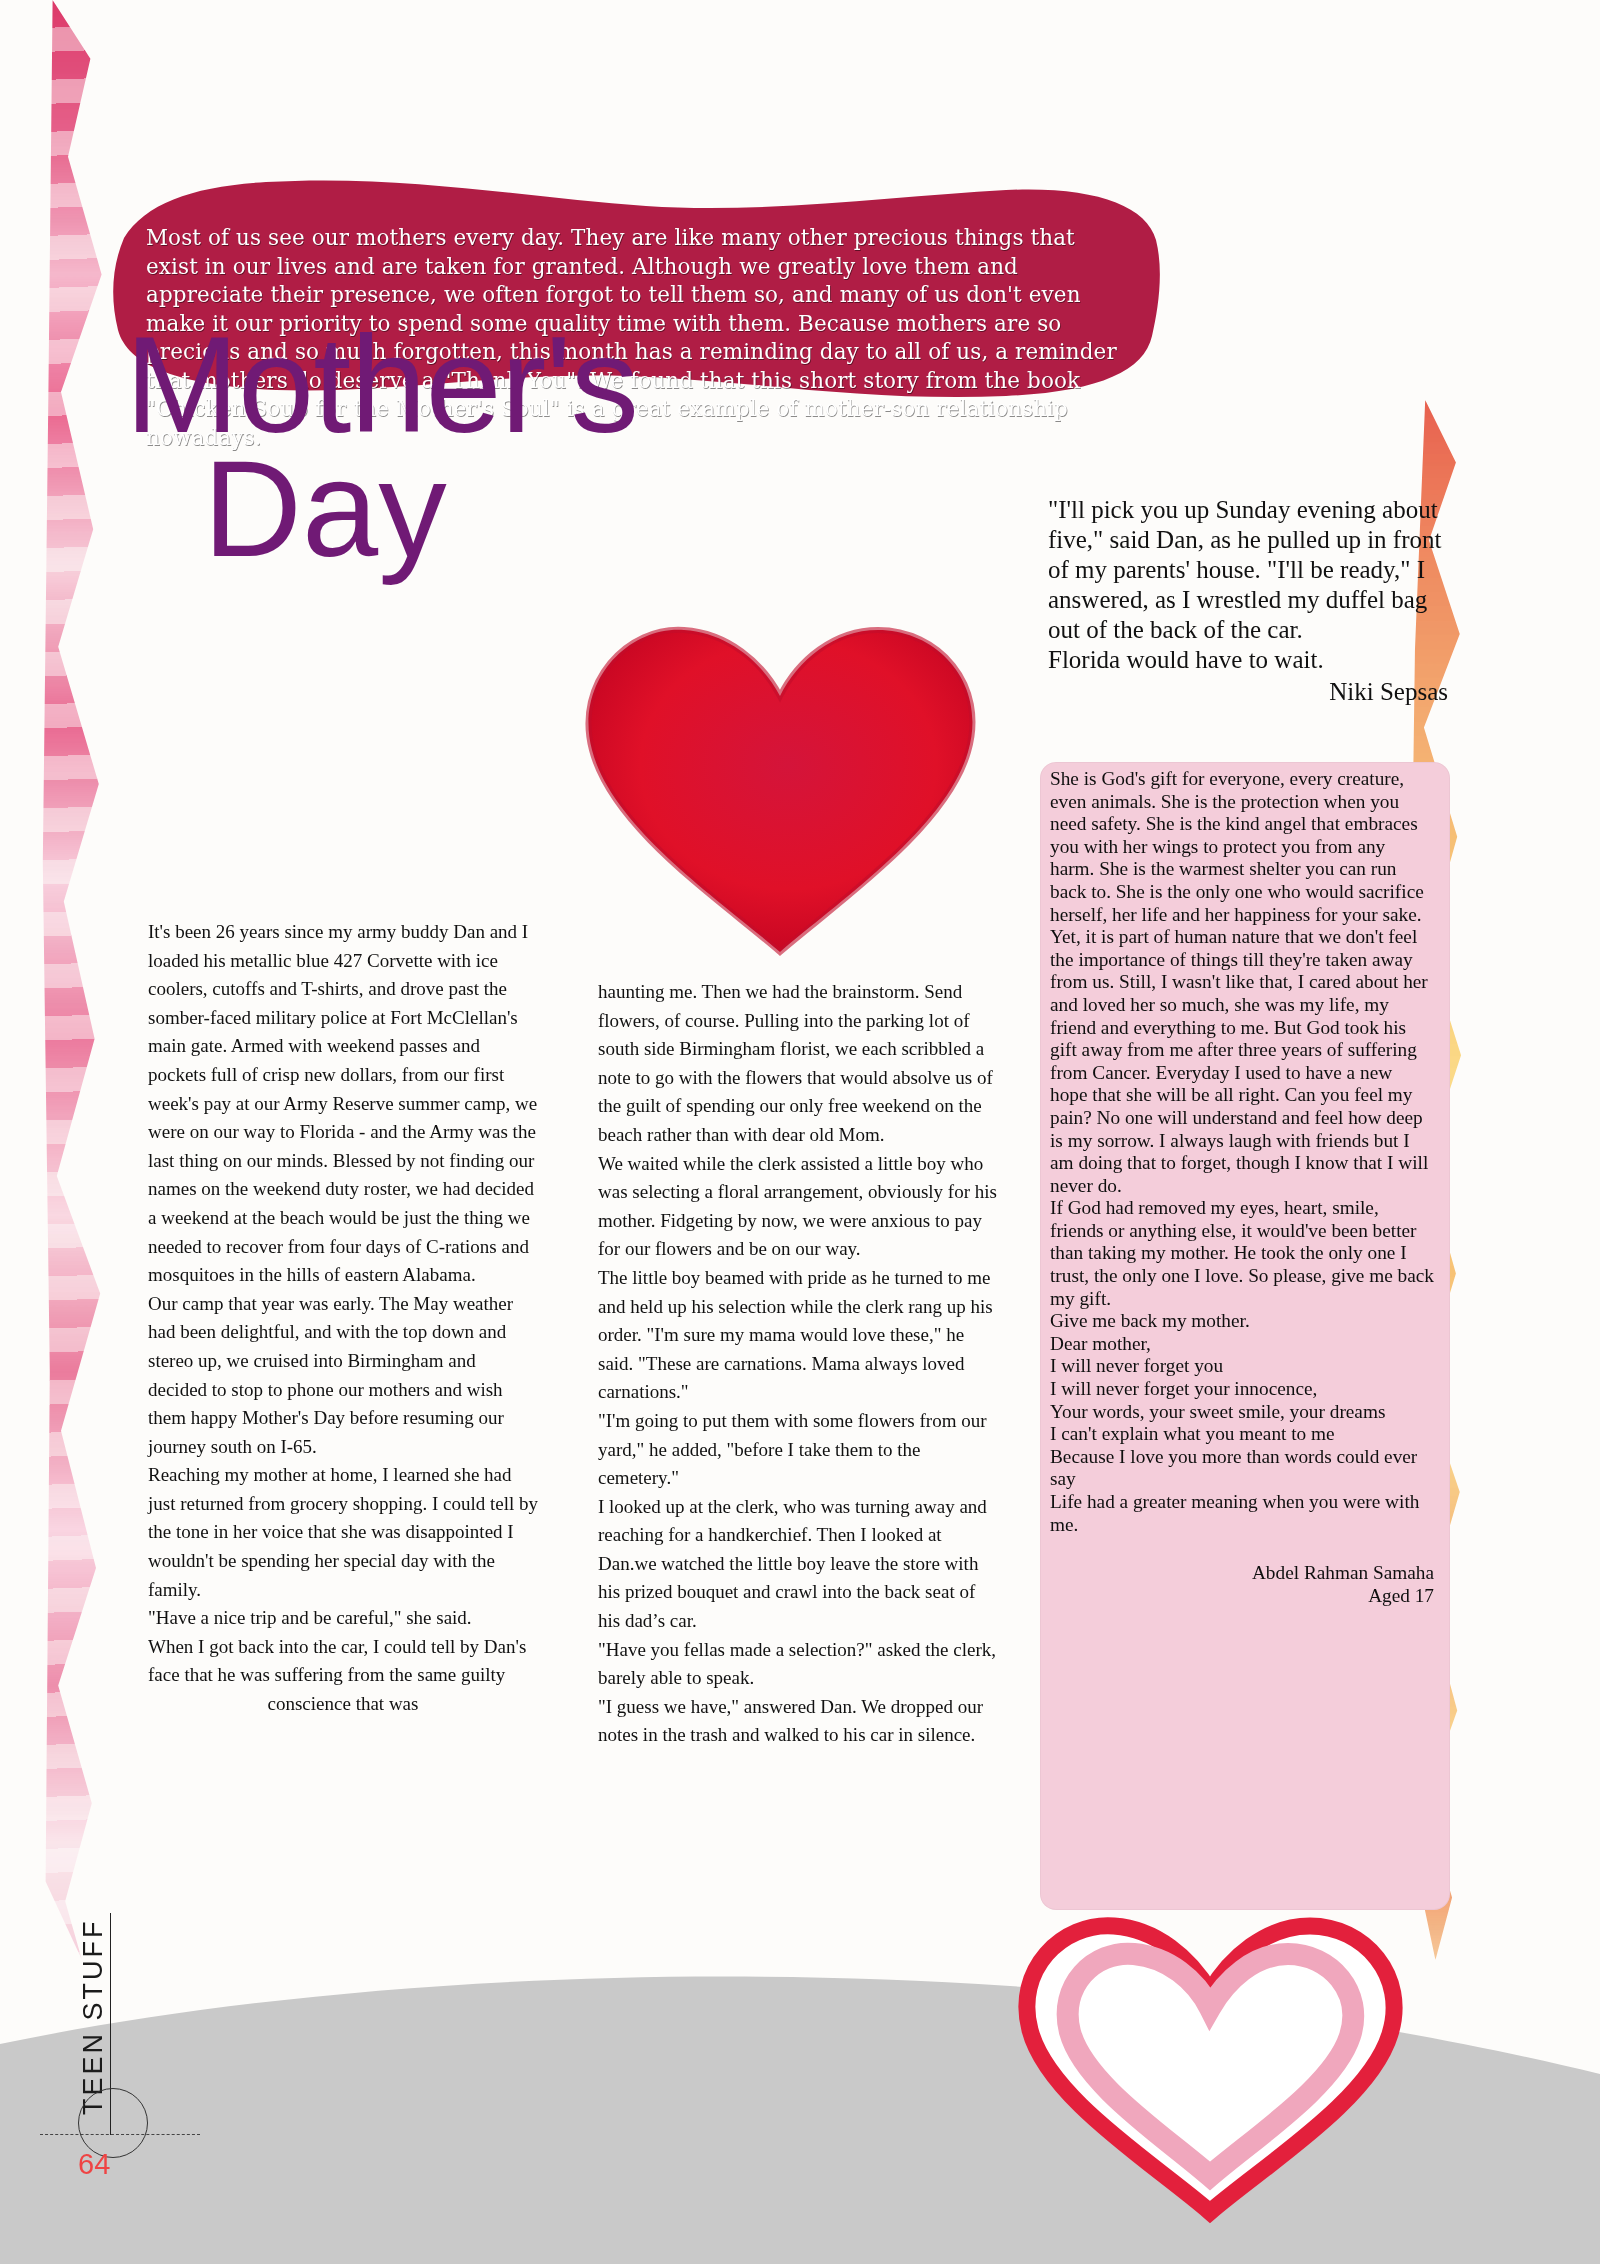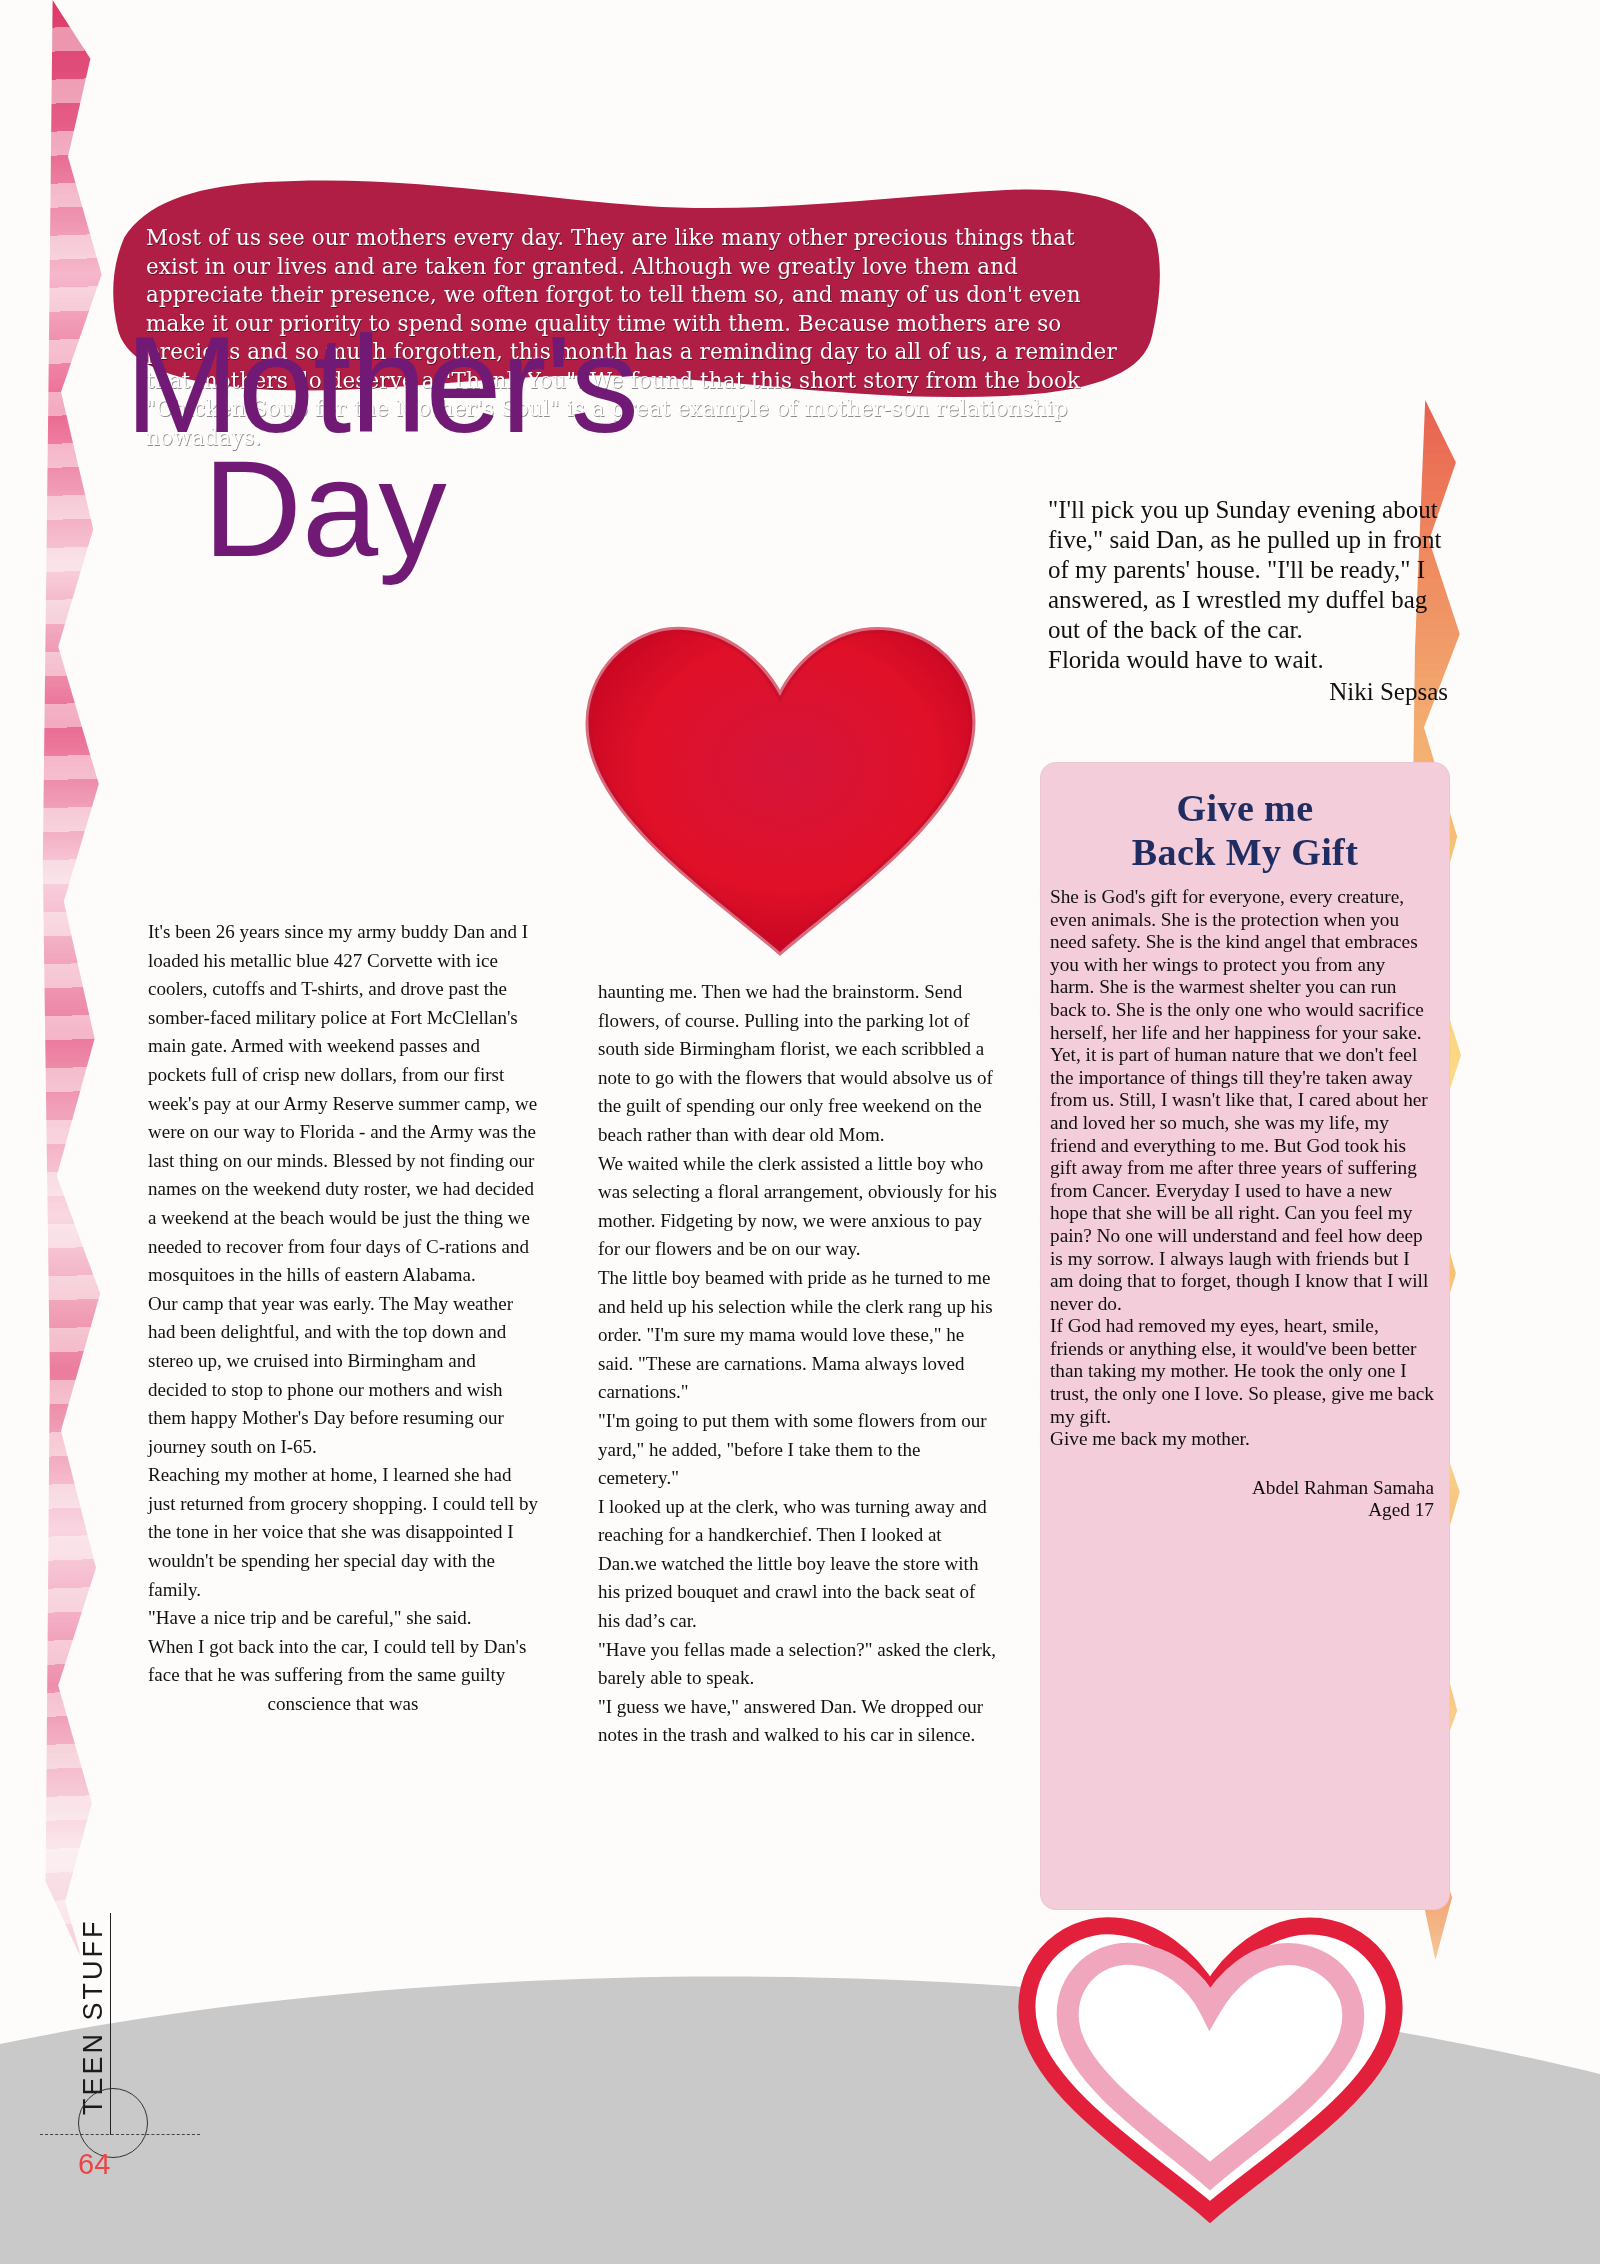--- a/index.html
+++ b/index.html
@@ -244,28 +244,31 @@
     </svg>
   </div>
 
   <div class="quote-top">
     <span style="white-space:pre-line;">"I'll pick you up Sunday evening about five," said Dan, as he pulled up in front of my parents' house. "I'll be ready," I answered, as I wrestled my duffel bag out of the back of the car.
 Florida would have to wait.</span>
     <span class="byline">Niki Sepsas</span>
   </div>
 
   <div class="pink-box">
-    <div class="bxtitle">
-      <div>Give me</div>
-      <div>Back My Gift</div>
-    </div>
     <div class="bxbody">
       <p style="white-space:pre-line;">She is God's gift for everyone, every creature, even animals. She is the protection when you need safety. She is the kind angel that embraces you with her wings to protect you from any harm. She is the warmest shelter you can run back to. She is the only one who would sacrifice herself, her life and her happiness for your sake. Yet, it is part of human nature that we don't feel the importance of things till they're taken away from us. Still, I wasn't like that, I cared about her and loved her so much, she was my life, my friend and everything to me. But God took his gift away from me after three years of suffering from Cancer. Everyday I used to have a new hope that she will be all right. Can you feel my pain? No one will understand and feel how deep is my sorrow. I always laugh with friends but I am doing that to forget, though I know that I will never do.
 If God had removed my eyes, heart, smile, friends or anything else, it would've been better than taking my mother. He took the only one I trust, the only one I love. So please, give me back my gift.
 Give me back my mother.</p>
+      <p class="bxpoem" style="white-space:pre-line;">Dear mother,
+I will never forget you
+I will never forget your innocence,
+Your words, your sweet smile, your dreams
+I can't explain what you meant to me
+Because I love you more than words could ever say
+Life had a greater meaning when you were with me.</p>
       <div class="bxsig">
         <div>Abdel Rahman Samaha</div>
         <div>Aged 17</div>
       </div>
     </div>
   </div>
 
   <div class="col col-left">
     <p style="white-space:pre-line;">It's been 26 years since my army buddy Dan and I loaded his metallic blue 427 Corvette with ice coolers, cutoffs and T-shirts, and drove past the somber-faced military police at Fort McClellan's main gate. Armed with weekend passes and pockets full of crisp new dollars, from our first week's pay at our Army Reserve summer camp, we were on our way to Florida - and the Army was the last thing on our minds. Blessed by not finding our names on the weekend duty roster, we had decided a weekend at the beach would be just the thing we needed to recover from four days of C-rations and mosquitoes in the hills of eastern Alabama.
 Our camp that year was early. The May weather had been delightful, and with the top down and stereo up, we cruised into Birmingham and decided to stop to phone our mothers and wish them happy Mother's Day before resuming our journey south on I-65.

